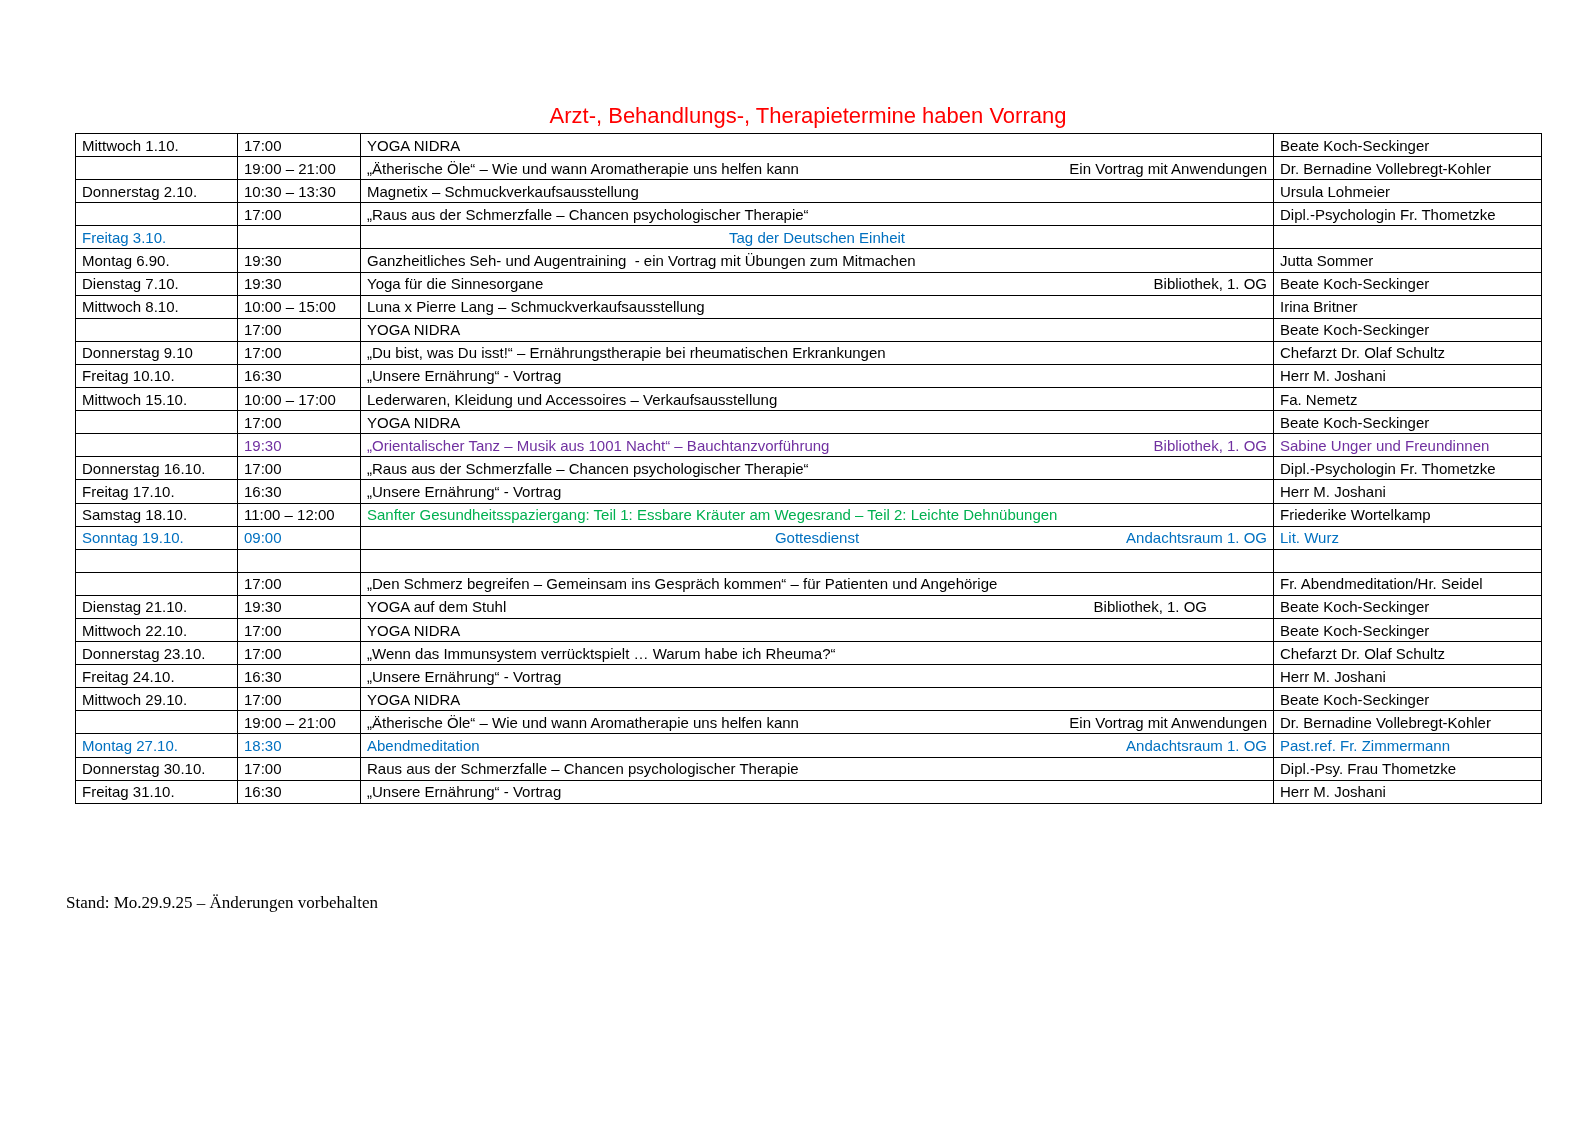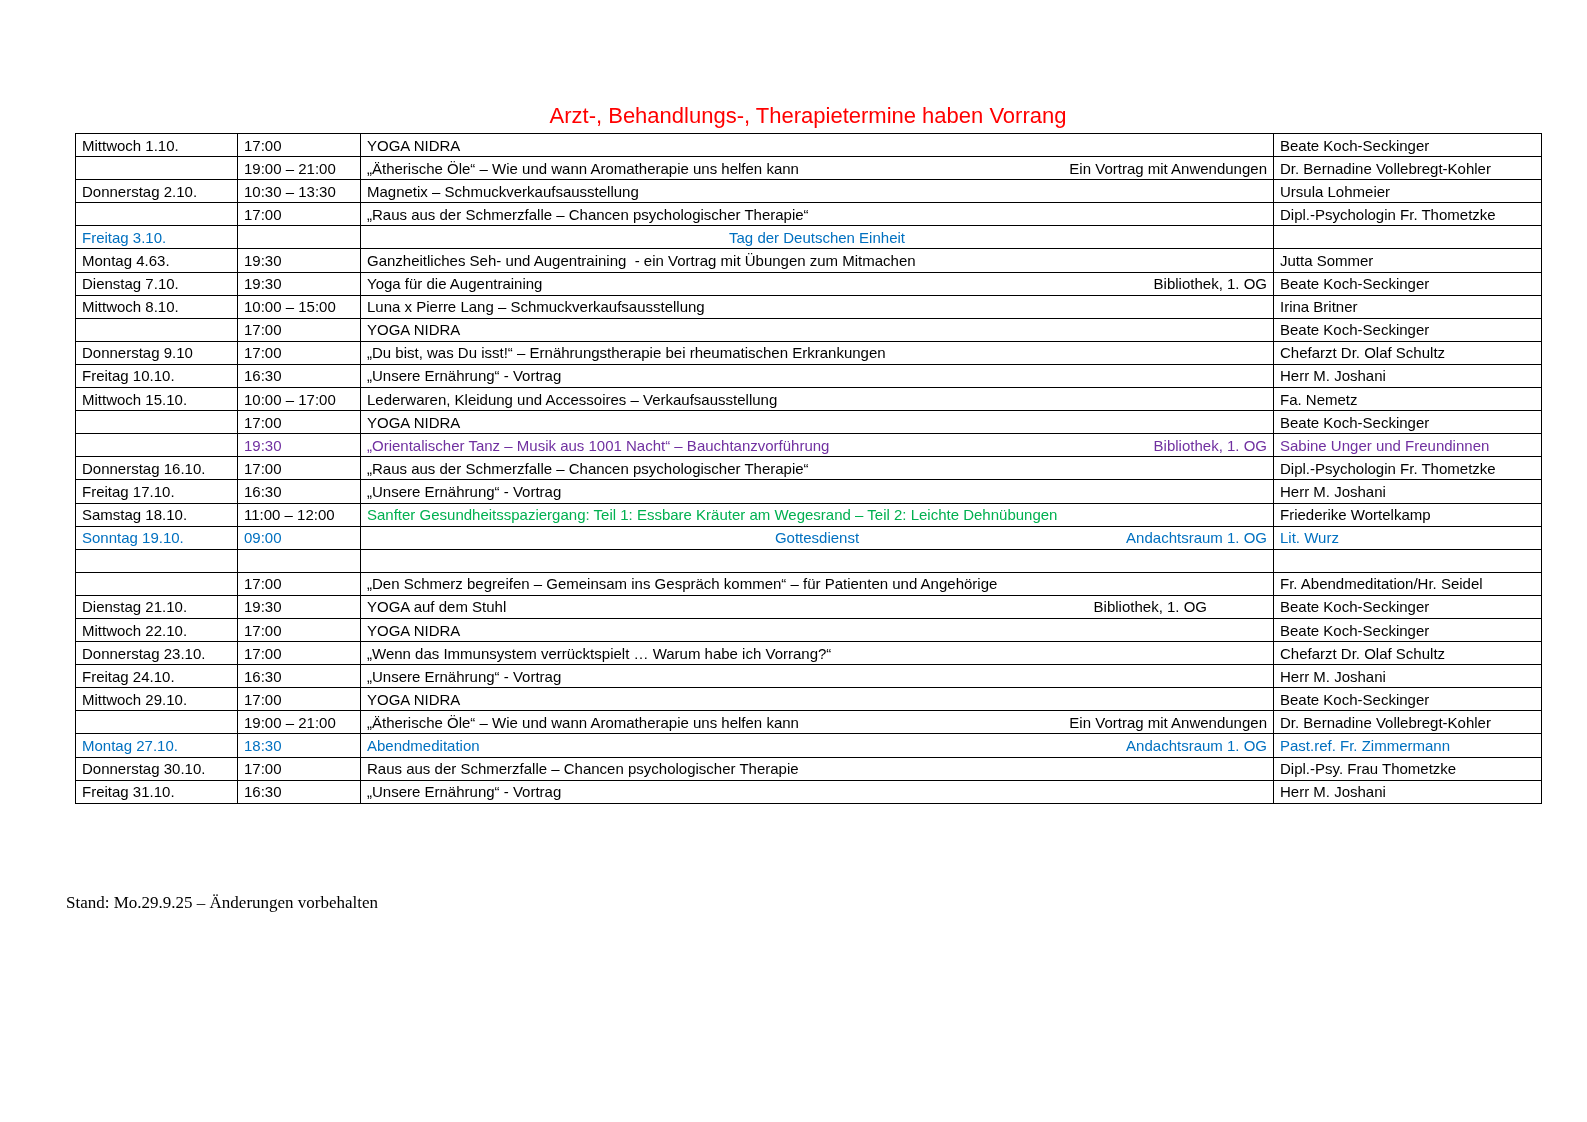--- a/index.html
+++ b/index.html
@@ -99,35 +99,35 @@
           <td class="event-cell c-blue">
             <div class="dwrap">
               <span class="dspacer"></span>
               <span class="dcenter c-blue">Tag der Deutschen Einheit</span>
               <span class="dright"></span>
             </div>
           </td>
           <td class="person-cell c-blue"></td>
         </tr>
         <tr>
-          <td class="day-cell">Montag 4.63.</td>
+          <td class="day-cell">Montag 6.90.</td>
           <td class="time-cell">19:30</td>
           <td class="event-cell">
             <div class="dwrap">
               <span class="dleft">Ganzheitliches Seh- und Augentraining  - ein Vortrag mit Übungen zum Mitmachen</span>
             </div>
           </td>
           <td class="person-cell">Jutta Sommer</td>
         </tr>
         <tr>
           <td class="day-cell">Dienstag 7.10.</td>
           <td class="time-cell">19:30</td>
           <td class="event-cell">
             <div class="dwrap">
-              <span class="dleft">Yoga für die Augentraining</span>
+              <span class="dleft">Yoga für die Sinnesorgane</span>
               <span class="dnote">Bibliothek, 1. OG</span>
             </div>
           </td>
           <td class="person-cell">Beate Koch-Seckinger</td>
         </tr>
         <tr>
           <td class="day-cell">Mittwoch 8.10.</td>
           <td class="time-cell">10:00 – 15:00</td>
           <td class="event-cell">
             <div class="dwrap">
@@ -278,21 +278,21 @@
               <span class="dleft">YOGA NIDRA</span>
             </div>
           </td>
           <td class="person-cell">Beate Koch-Seckinger</td>
         </tr>
         <tr>
           <td class="day-cell">Donnerstag 23.10.</td>
           <td class="time-cell">17:00</td>
           <td class="event-cell">
             <div class="dwrap">
-              <span class="dleft">„Wenn das Immunsystem verrücktspielt … Warum habe ich Vorrang?“</span>
+              <span class="dleft">„Wenn das Immunsystem verrücktspielt … Warum habe ich Rheuma?“</span>
             </div>
           </td>
           <td class="person-cell">Chefarzt Dr. Olaf Schultz</td>
         </tr>
         <tr>
           <td class="day-cell">Freitag 24.10.</td>
           <td class="time-cell">16:30</td>
           <td class="event-cell">
             <div class="dwrap">
               <span class="dleft">„Unsere Ernährung“ - Vortrag</span>

